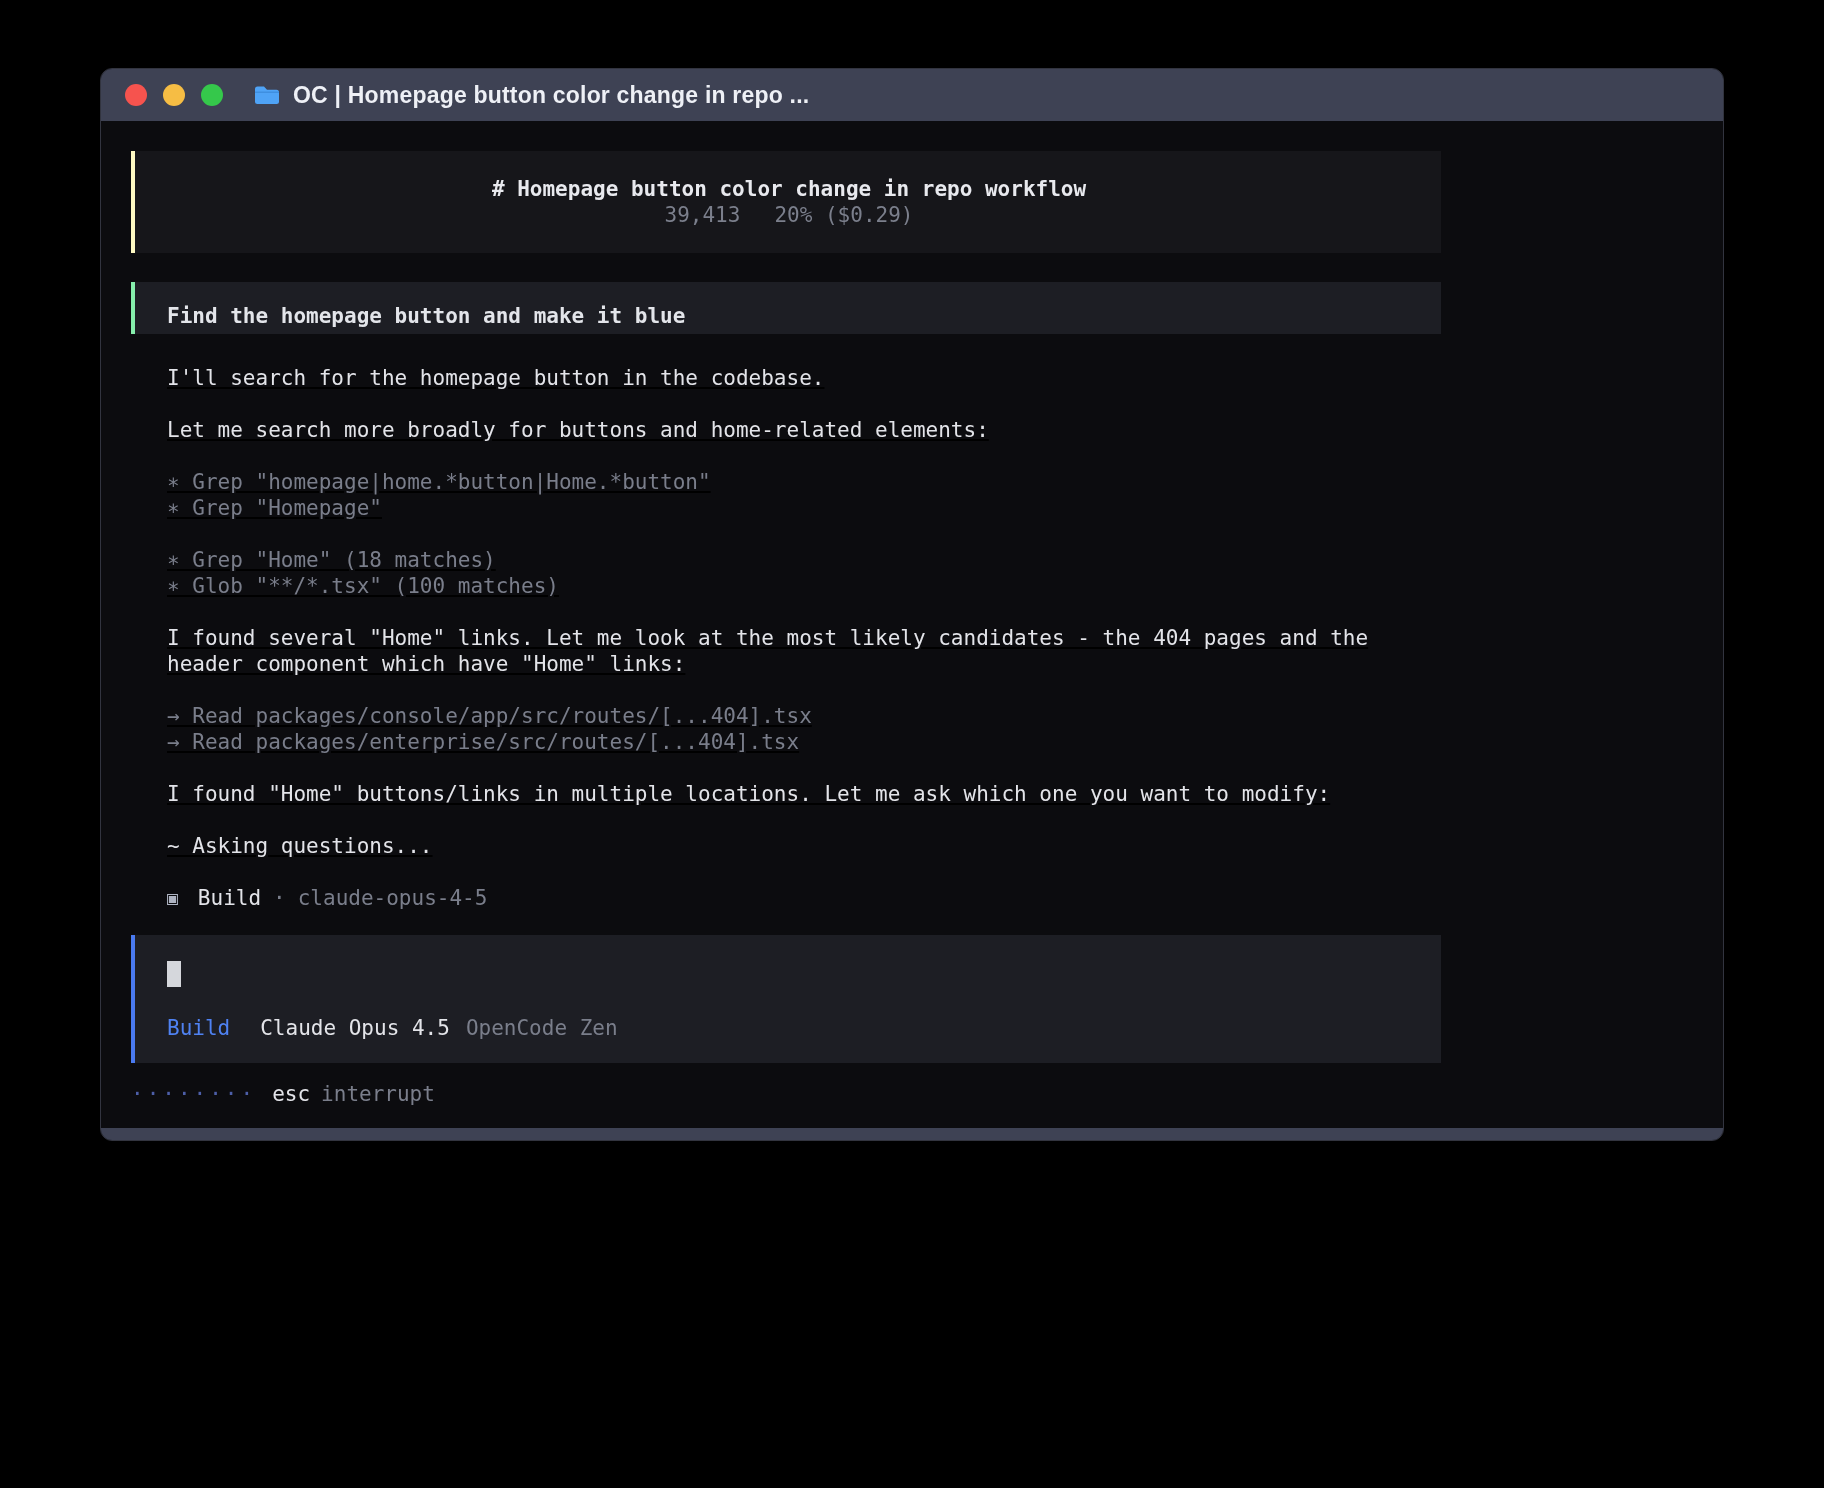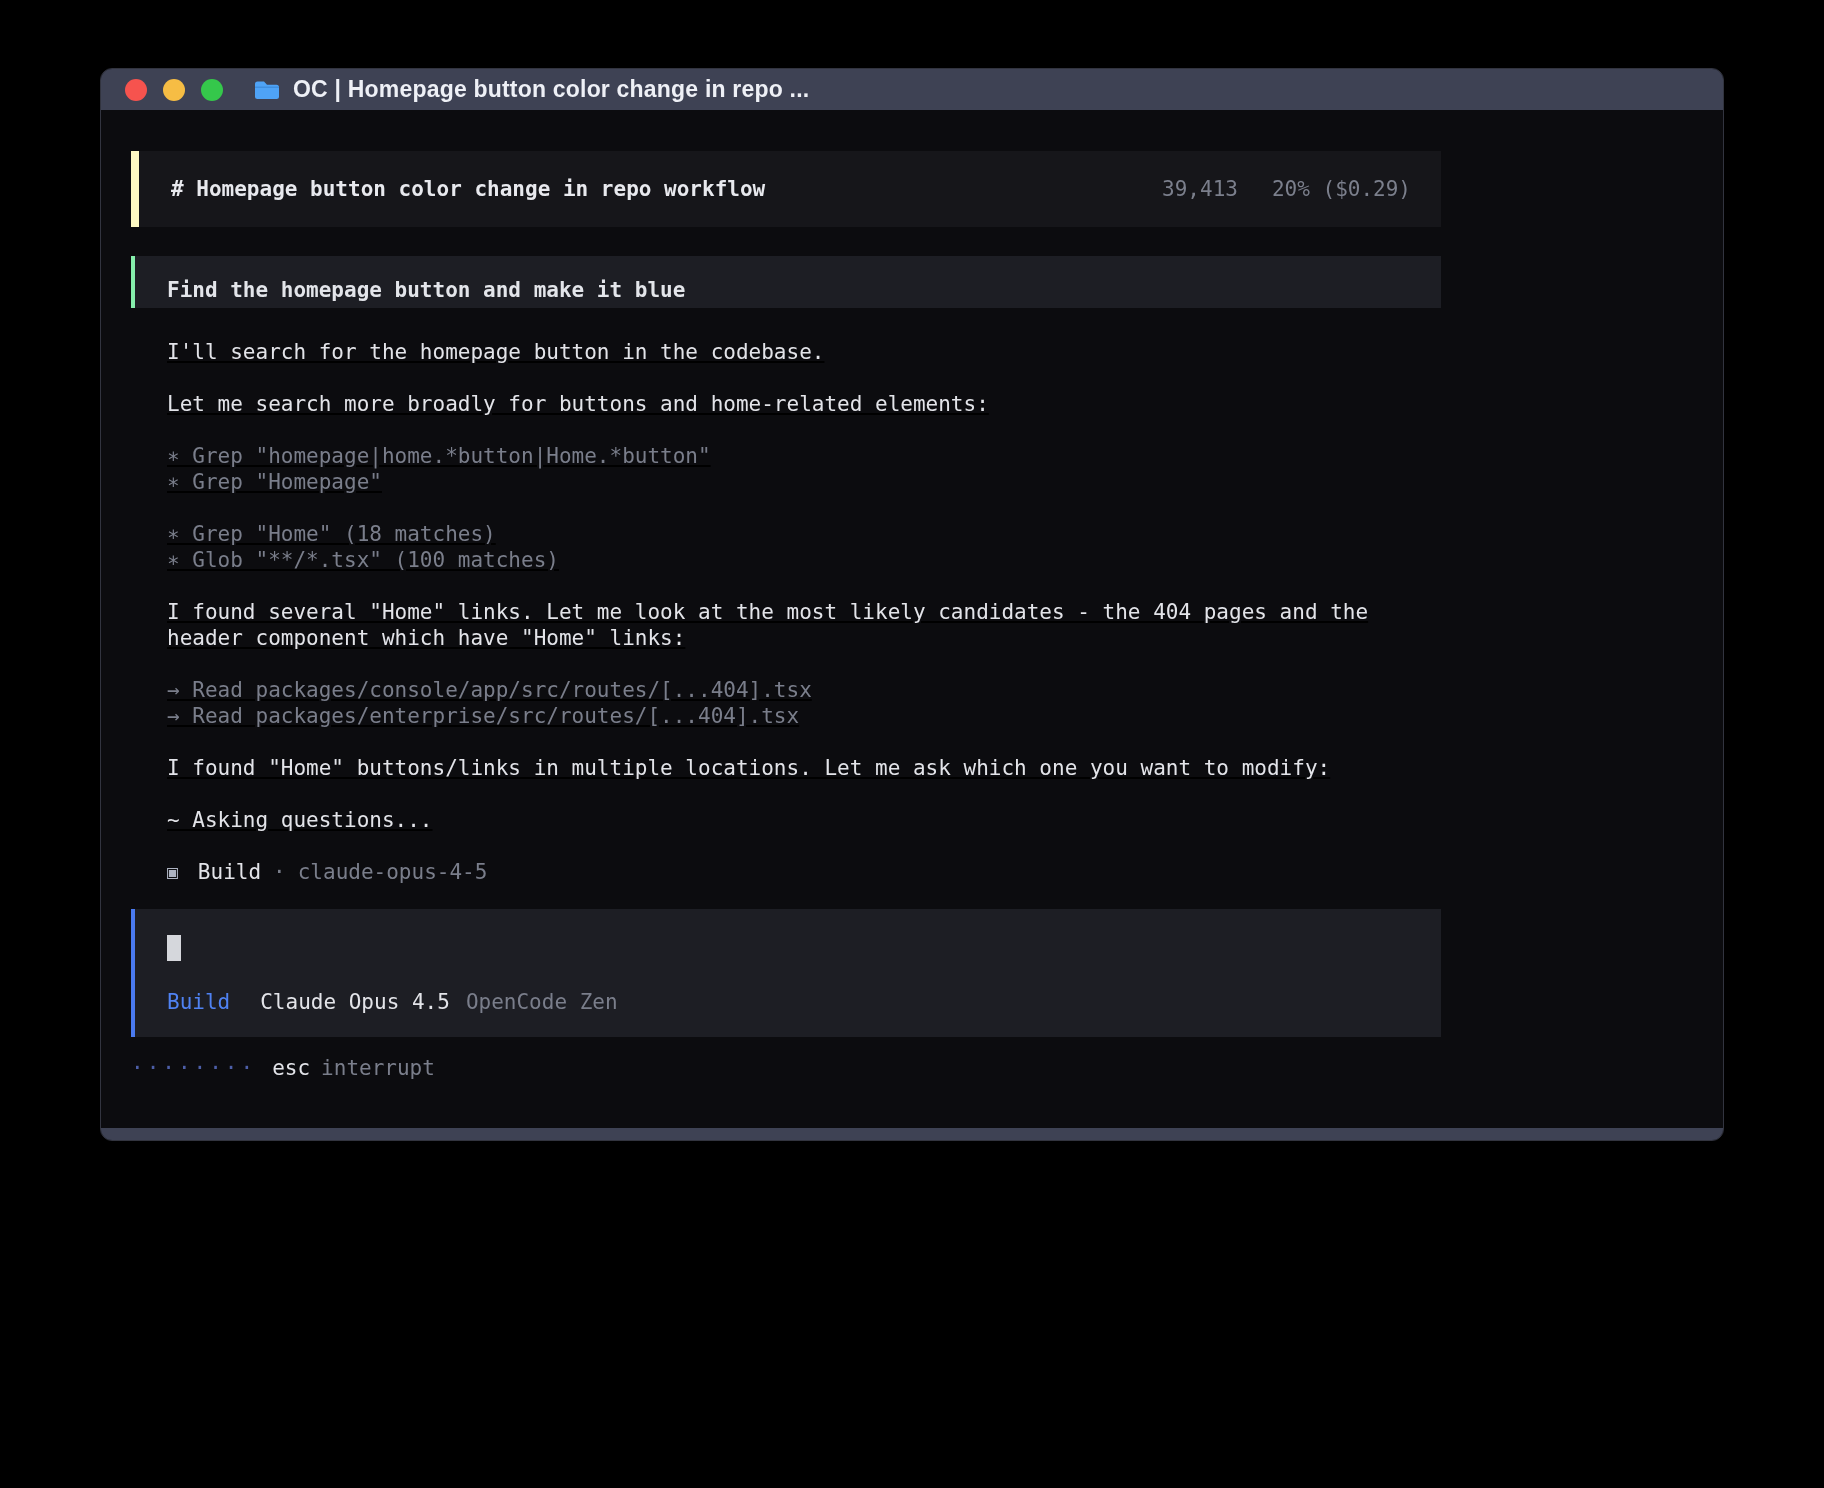--- a/index.html
+++ b/index.html
@@ -7,44 +7,45 @@
     width:1824px;height:1488px;position:relative;
     background:#000;overflow:hidden;
     font-family:"DejaVu Sans Mono",monospace;
   }
   .window{
     position:absolute;left:100px;top:68px;width:1624px;height:1073px;
     background:#0c0c0f;border:1px solid #32343f;border-radius:12px;
     overflow:hidden;box-sizing:border-box;
   }
   .titlebar{
-    height:41px;background:#3e4254;display:flex;align-items:center;
+    height:52px;background:#3e4254;display:flex;align-items:center;
     padding-left:24px;
   }
   .tl{width:22px;height:22px;border-radius:50%;margin-right:16px;flex:0 0 auto;}
   .tl.red{background:#f6534e;}
   .tl.yellow{background:#f6bd44;}
   .tl.green{background:#35c84b;}
   .folder{margin-left:14px;margin-right:12px;display:flex;align-items:center;}
   .titletext{
     font-family:"Liberation Sans",sans-serif;font-weight:bold;font-size:23px;
     color:#eef0f6;letter-spacing:0.2px;
   }
   .window-bottom{
     position:absolute;left:0;right:0;bottom:0;height:12px;background:#3e4254;
   }
   .content{
     position:absolute;left:30px;top:82px;width:1310px;
     font-size:21px;line-height:26px;
   }
   .header-box{
-    background:#16161a;border-left:8px solid #fef9c3;
+    background:#16161a;border-left:4px solid #fef9c3;
     padding:25px 30px 25px 32px;margin-bottom:29px;
-    display:flex;justify-content:space-between;align-items:center;
+    display:flex;justify-content:center;align-items:center;
     box-sizing:border-box;
+    flex-direction:column;
   }
   .header-title{font-weight:bold;color:#e8e9ee;}
   .header-stats{color:#7b7f8c;display:flex;gap:34px;}
   .user-box{
     background:#1d1e24;border-left:4px solid #86efac;
     padding:21px 30px 5px 32px;margin-bottom:31px;
     color:#e3e5ea;box-sizing:border-box;font-weight:bold;
   }
   .conversation{padding-left:36px;text-decoration:underline;}
   .block{margin-bottom:26px;}

